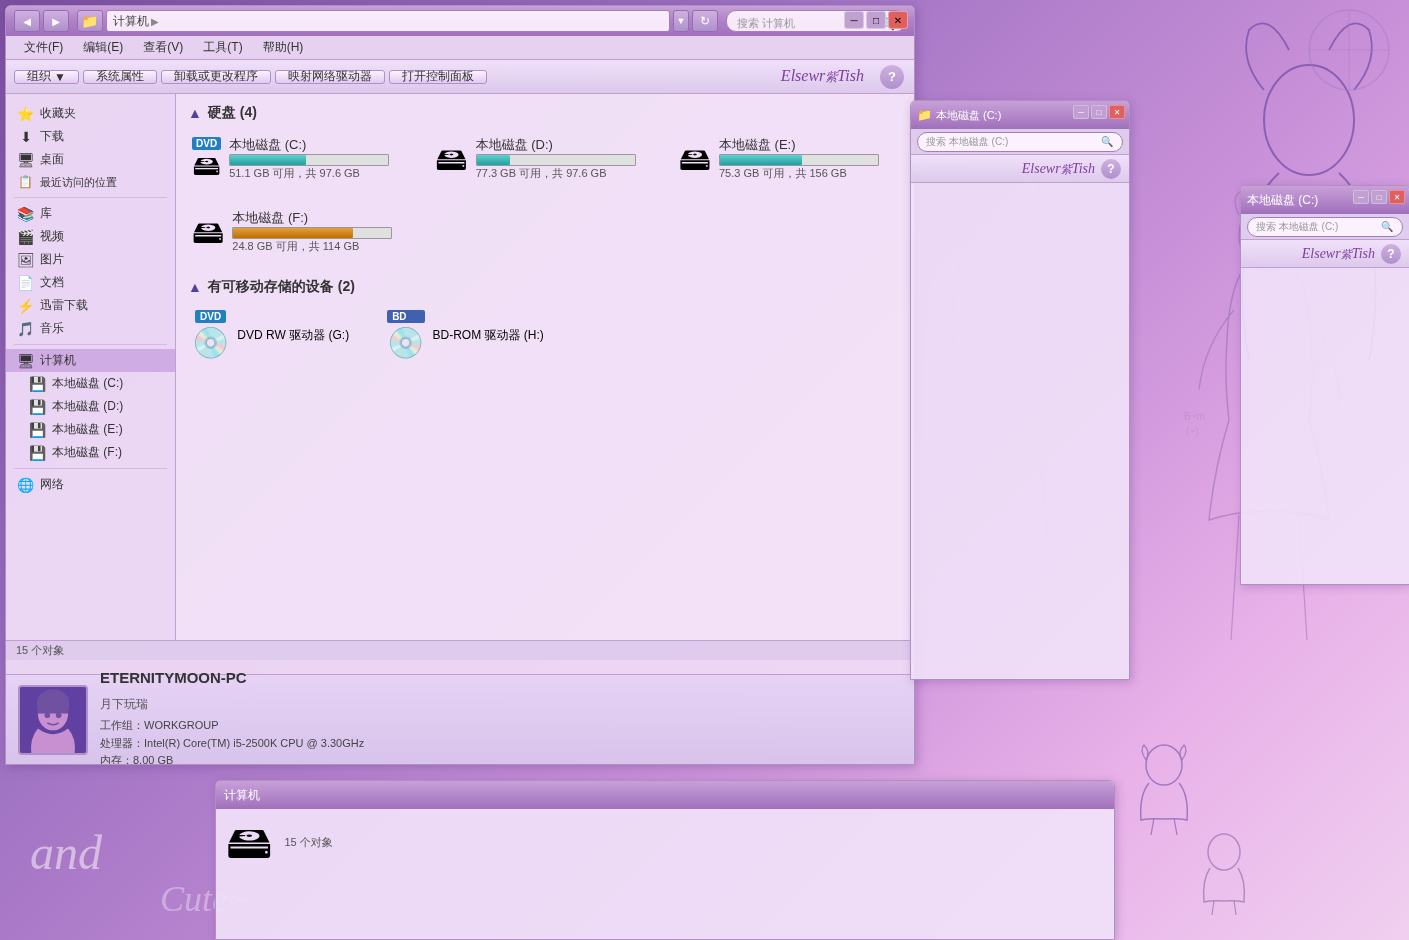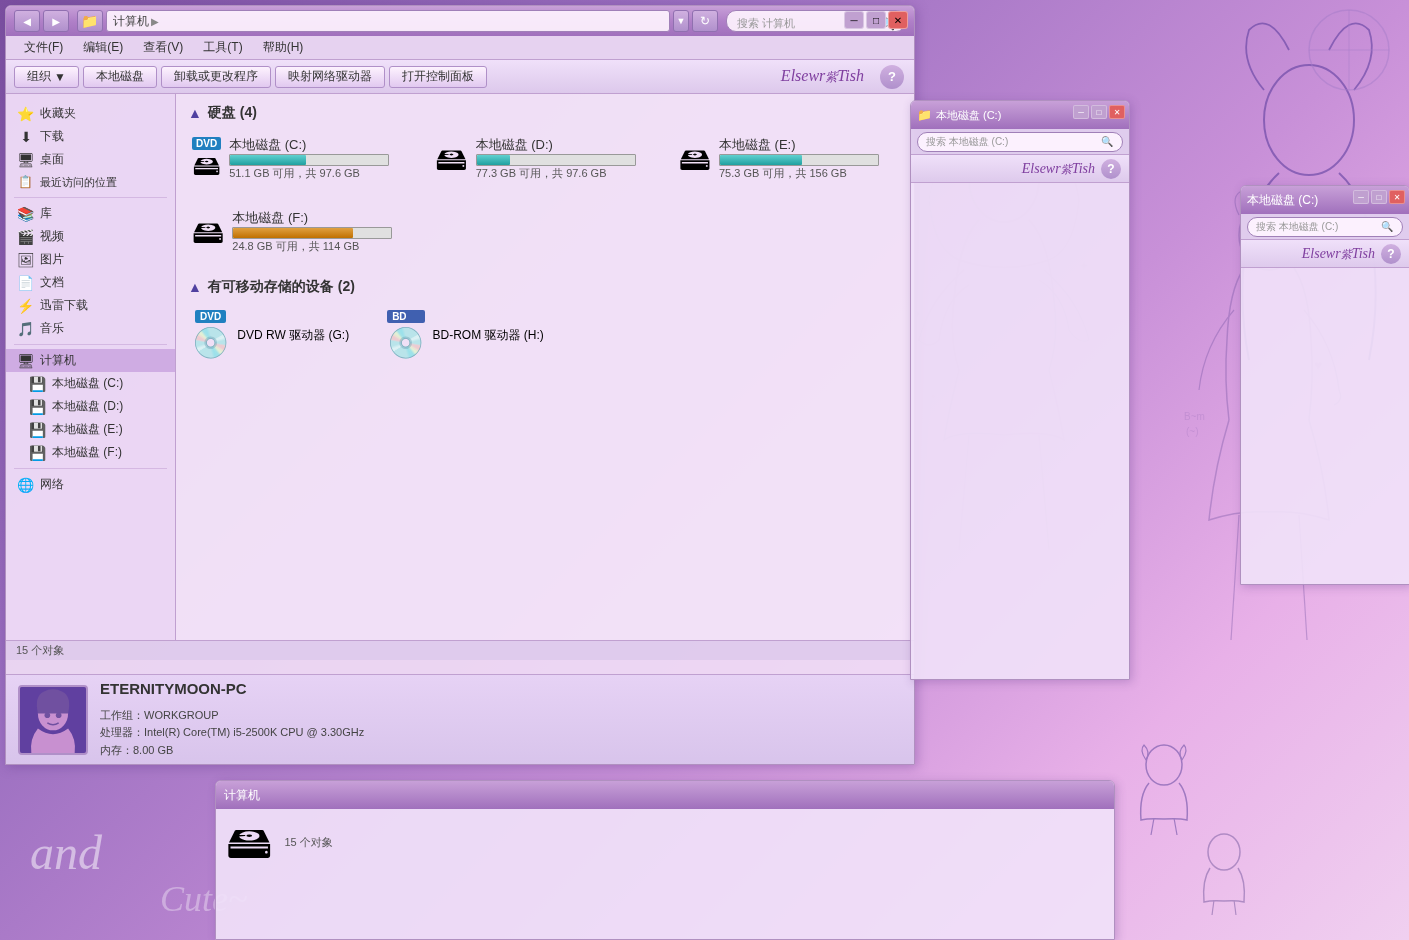--- a/index.html
+++ b/index.html
@@ -194,21 +194,21 @@
       background: linear-gradient(180deg, rgba(240,225,250,0.95) 0%, rgba(220,200,235,0.95) 100%);
       display: flex;
       align-items: center;
       padding: 0 8px;
       gap: 4px;
       border-bottom: 1px solid #c0a0d0;
       position: relative;
     }
 
     .toolbar-btn {
-      height: 22px;
+      height: 14px;
       padding: 0 12px;
       background: linear-gradient(180deg, rgba(255,245,255,0.9) 0%, rgba(225,200,240,0.9) 100%);
       border: 1px solid #b090c8;
       border-radius: 3px;
       font-size: 12px;
       color: #333;
       cursor: pointer;
       display: flex;
       align-items: center;
       gap: 3px;
@@ -696,21 +696,21 @@
     <div class="menu-item">工具(T)</div>
     <div class="menu-item">帮助(H)</div>
   </div>
 
   <div class="toolbar">
     <div class="toolbar-btn">
       <span>组织</span>
       <span>▼</span>
     </div>
     <div class="toolbar-btn">
-      <span>本地磁盘</span>
+      <span>系统属性</span>
     </div>
     <div class="toolbar-btn">
       <span>卸载或更改程序</span>
     </div>
     <div class="toolbar-btn">
       <span>映射网络驱动器</span>
     </div>
     <div class="toolbar-btn">
       <span>打开控制面板</span>
     </div>
@@ -899,20 +899,21 @@
         <ellipse cx="35" cy="28" rx="16" ry="18" fill="#c890d0"></ellipse>
         <path d="M19 28 Q15 10 25 5 Q35 0 45 5 Q55 10 51 28" fill="#7050a0"></path>
         <path d="M19 44 Q10 55 12 70 L58 70 Q60 55 51 44 Q43 50 35 50 Q27 50 19 44" fill="#c890d0"></path>
         <circle cx="29" cy="30" r="3" fill="#7050a0"></circle>
         <circle cx="41" cy="30" r="3" fill="#7050a0"></circle>
         <path d="M29 38 Q35 42 41 38" fill="none" stroke="#7050a0" stroke-width="1.5"></path>
       </svg>
     </div>
     <div class="pc-info">
       <div class="pc-name">ETERNITYMOON-PC</div>
+      <div class="pc-user">月下玩瑞</div>
       <div class="pc-specs">
         <span>工作组：</span><span>WORKGROUP</span><br>
         <span>处理器：</span><span>Intel(R) Core(TM) i5-2500K CPU @ 3.30GHz</span><br>
         <span>内存：</span><span>8.00 GB</span>
       </div>
     </div>
   </div>
 
   <div class="status-bar">
     <span>15 个对象</span>

